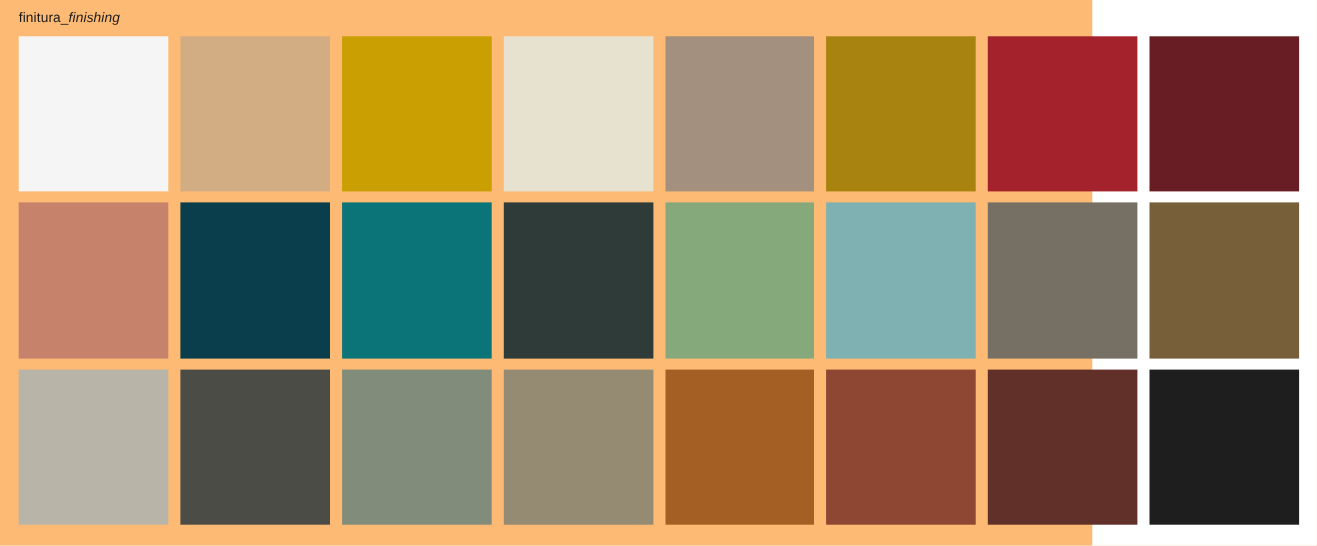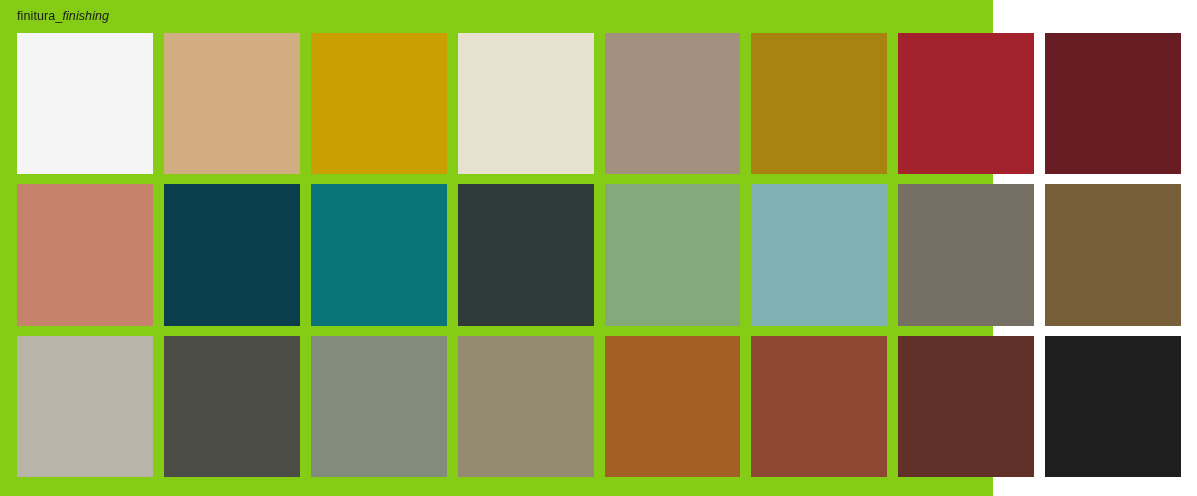--- a/index.html
+++ b/index.html
@@ -10,21 +10,21 @@
   body {
     width: 1197px;
     height: 496px;
     font-family: "Liberation Sans", sans-serif;
     overflow: hidden;
   }
   .page {
     position: relative;
     width: 993px;
     height: 496px;
-    background: #84cc16;
+    background: #fdba74;
     box-sizing: border-box;
   }
   .palette-title {
     position: absolute;
     left: 17px;
     top: 9px;
     font-size: 12.5px;
     line-height: 15px;
     color: #1a1a1a;
     letter-spacing: 0.1px;

